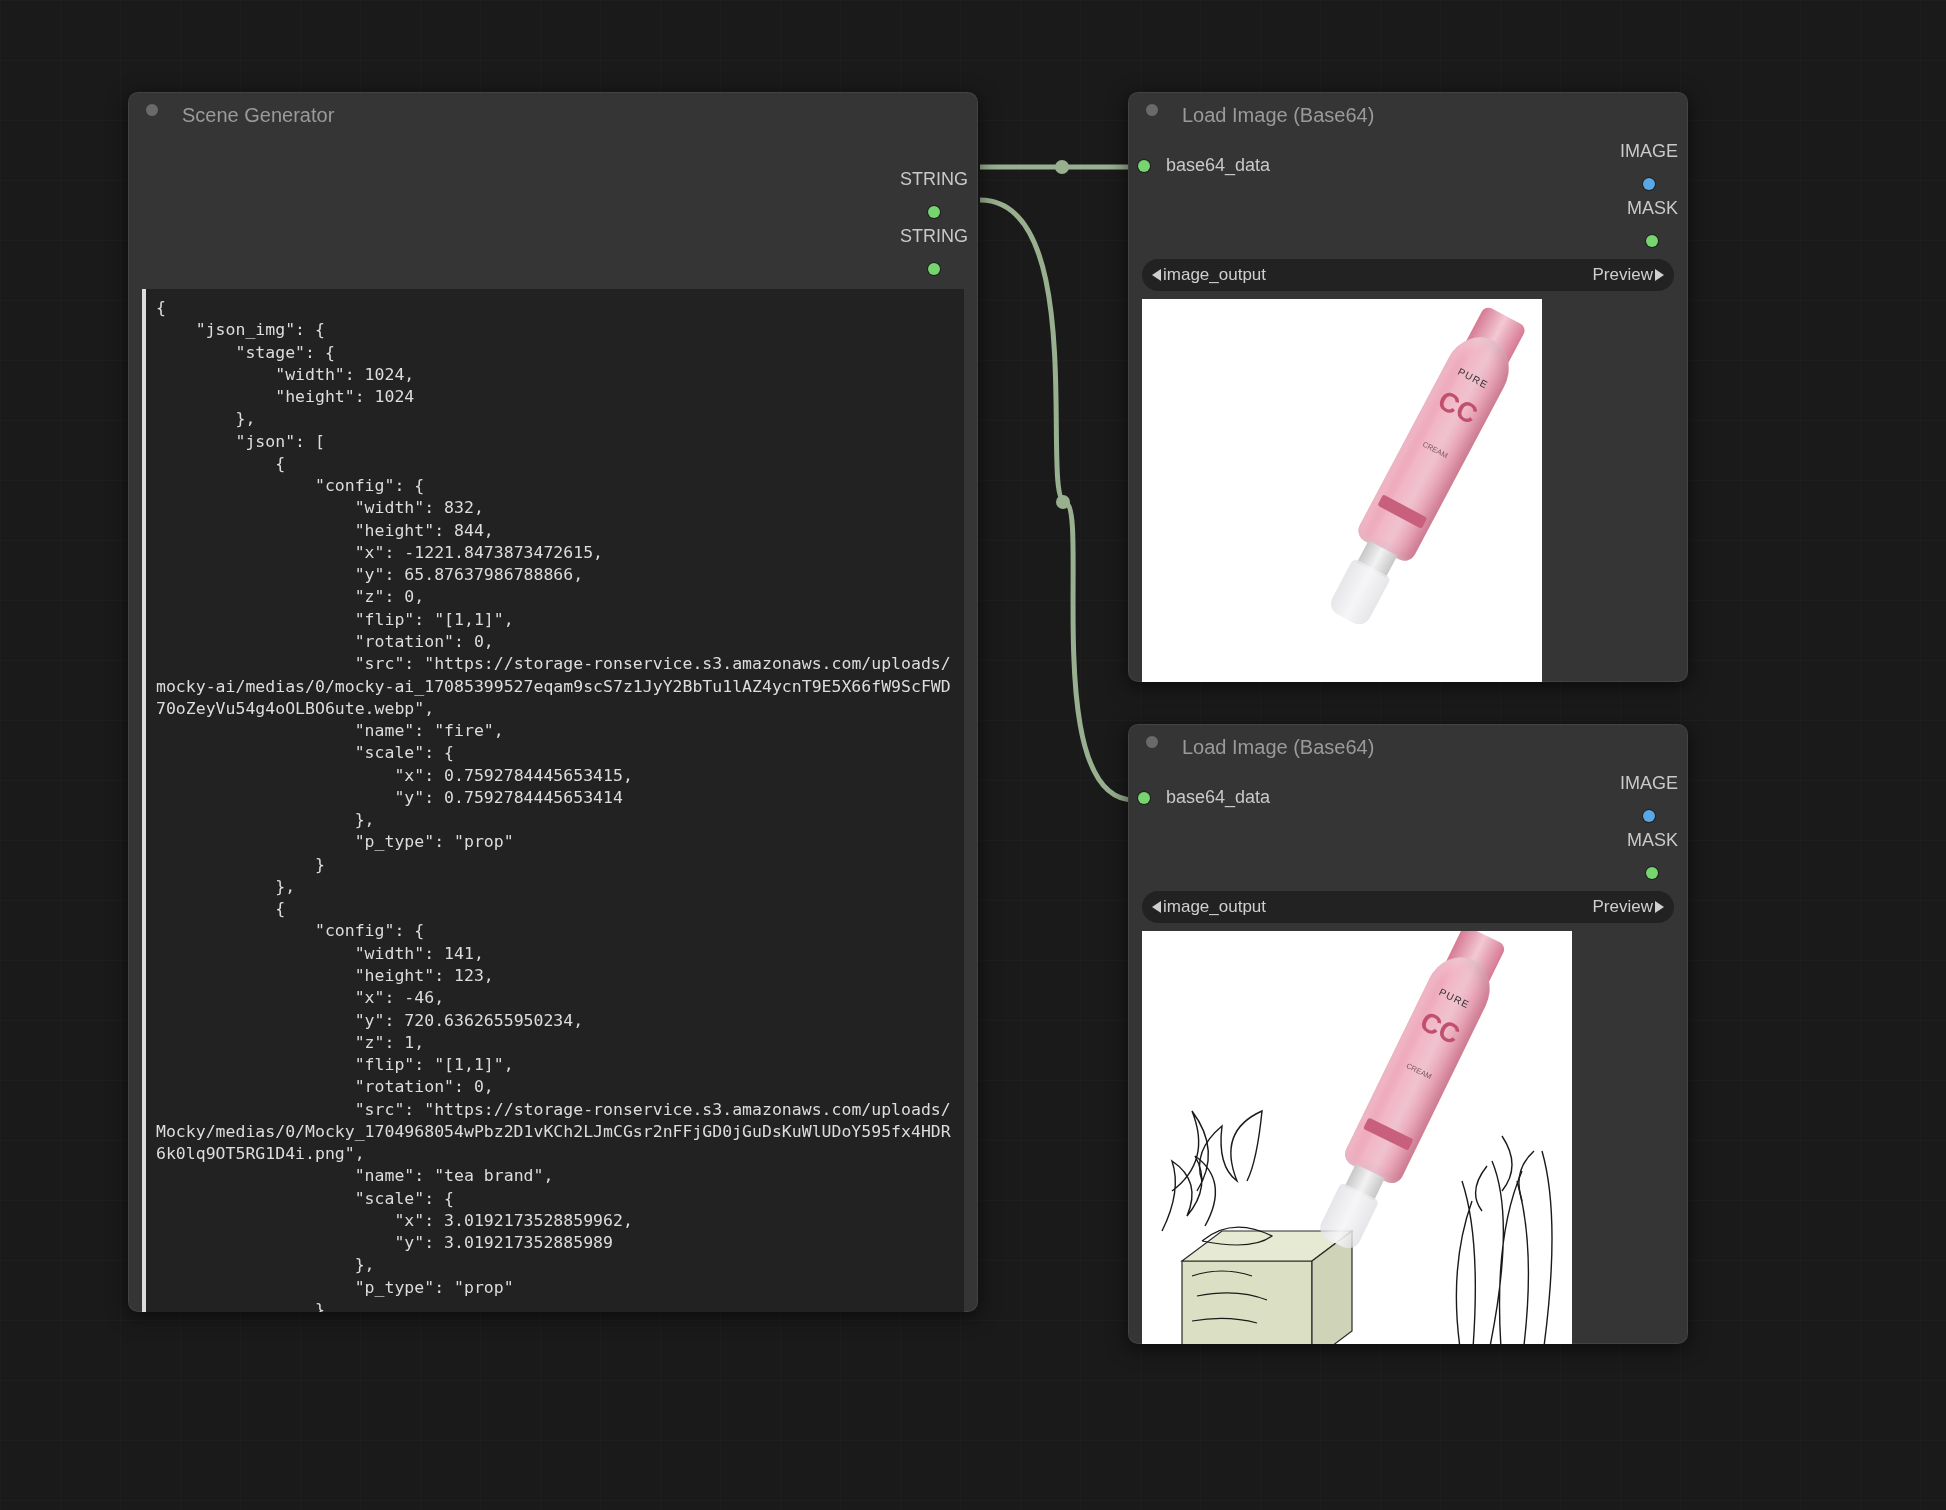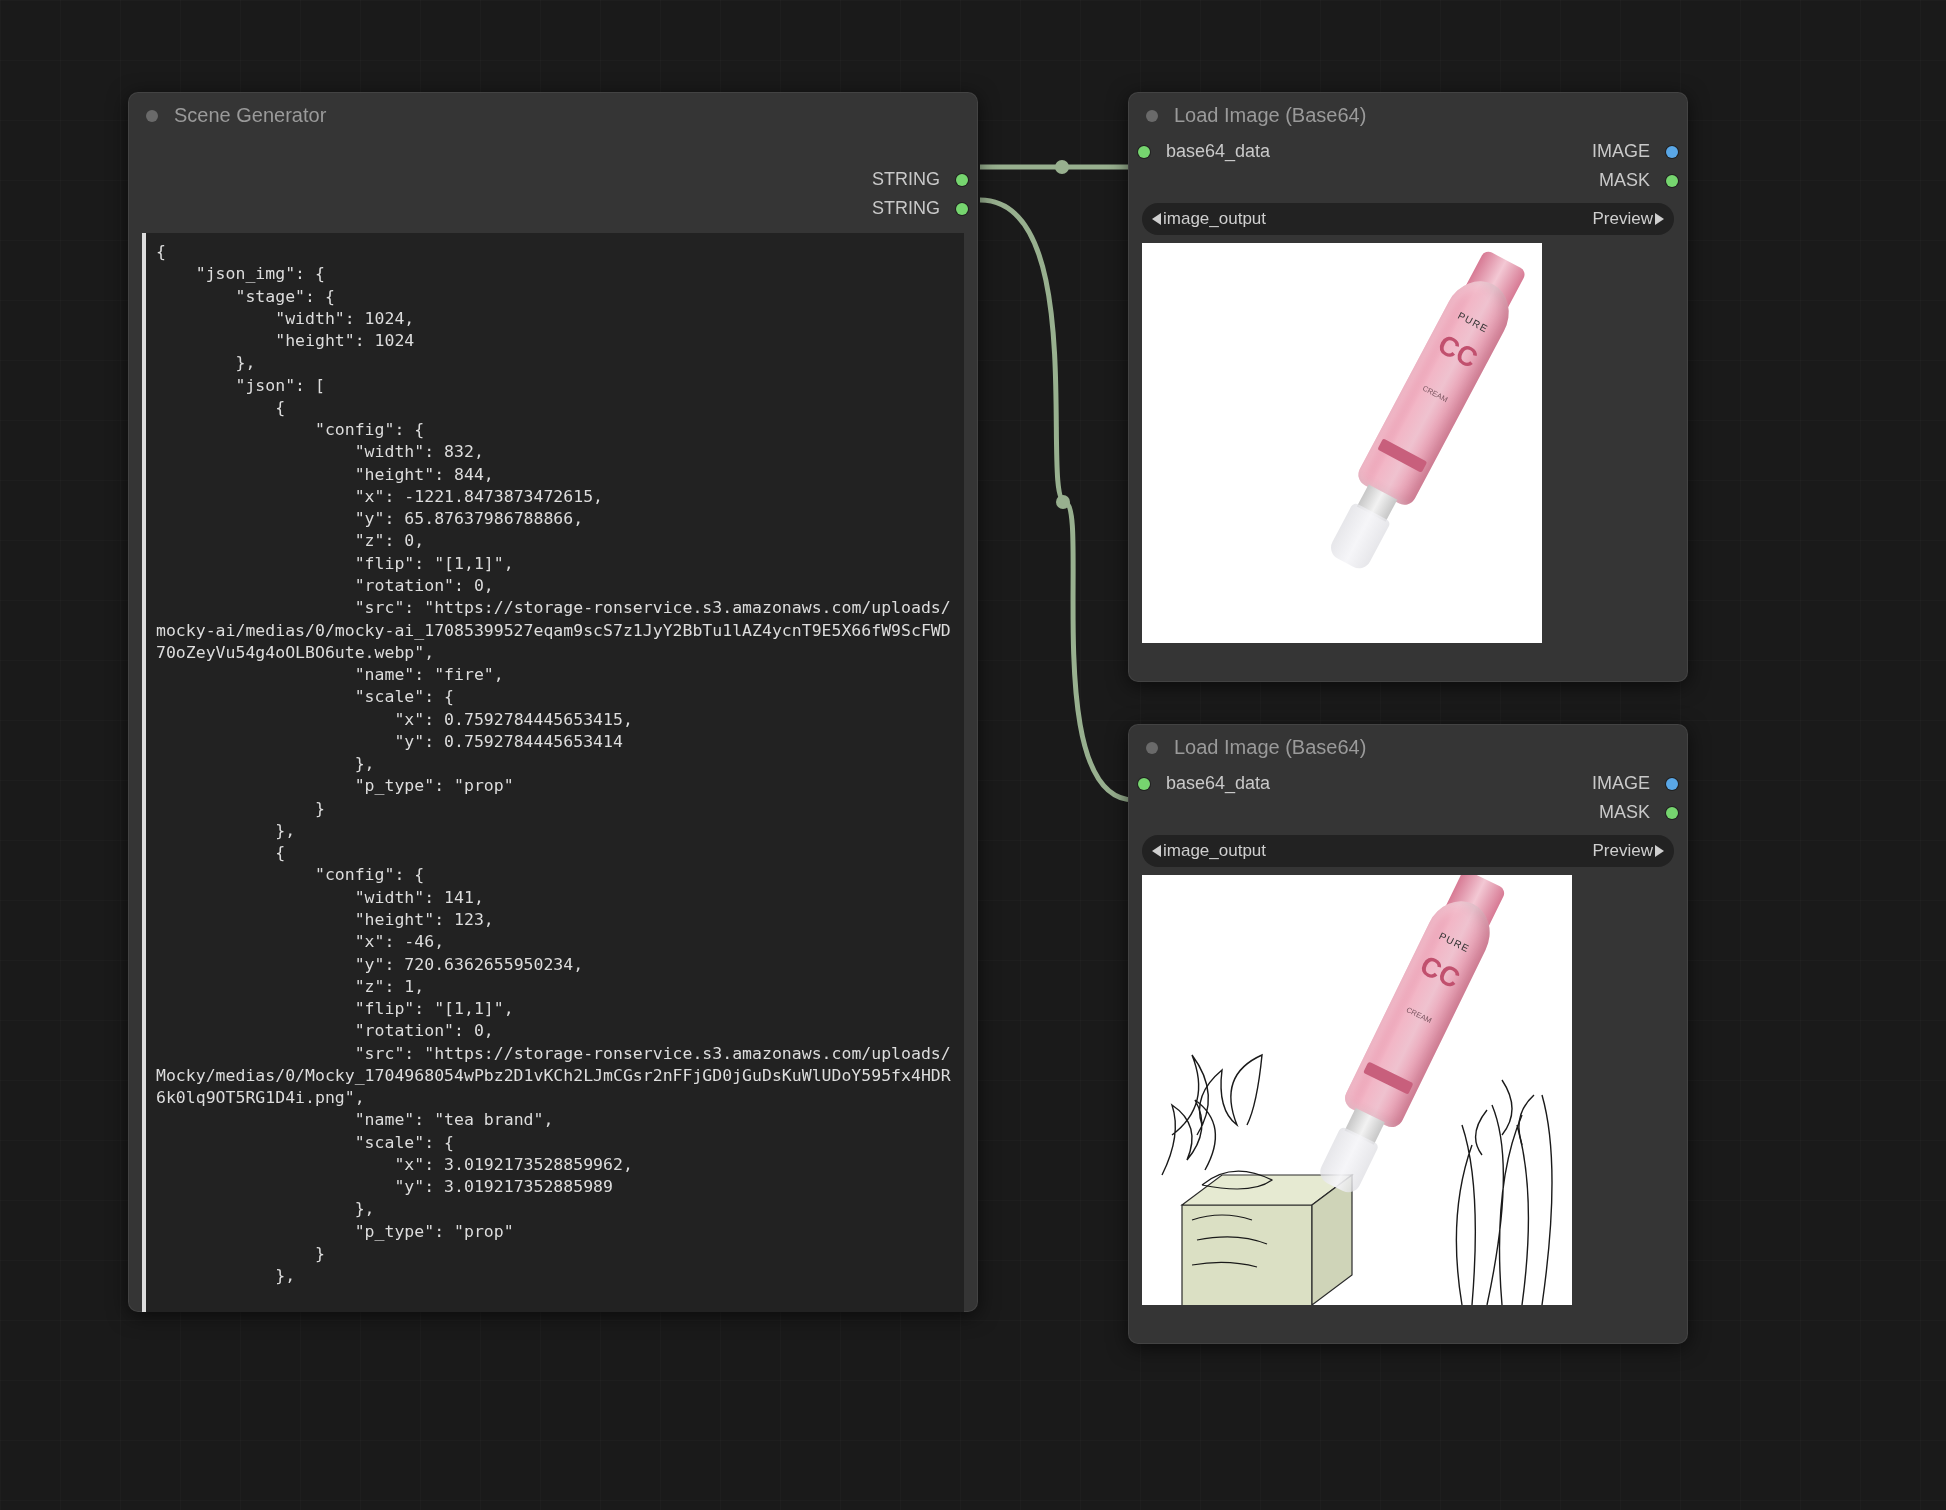--- a/index.html
+++ b/index.html
@@ -21,25 +21,25 @@
   .node {
     position: absolute;
     background: #353535;
     border-radius: 10px;
     box-shadow: 0 4px 20px rgba(0,0,0,0.6), inset 0 0 0 1px rgba(255,255,255,0.07);
     overflow: hidden;
   }
 
   .node-header {
     display: flex;
-    align-items: center;
+    align-items: flex-start;
     padding: 12px 6px 10px 18px;
     font-size: 20px;
     color: #9a9a9a;
-    gap: 16px;
+    gap: 24px;
   }
   .node-header .collapse-dot {
     width: 12px; height: 12px; border-radius: 50%;
     background: #6a6a6a;
     flex: 0 0 auto;
   }
 
   .ports-row {
     display: flex;
     justify-content: flex-end;
@@ -55,21 +55,21 @@
     font-size: 18px;
     color: #c9c9c9;
   }
   .port .dot {
     width: 12px; height: 12px; border-radius: 50%;
     background: #76d56f;
     box-shadow: 0 0 0 1px rgba(0,0,0,0.4);
     flex: 0 0 auto;
   }
   .port .dot.blue { background: #5aa7e6; }
-  .port.right { flex-direction: row; justify-content: space-between; }
+  .port.right { flex-direction: column; justify-content: space-between; }
   .port.right .dot { order: 2; }
 
   .pill {
     margin: 8px 14px 8px 14px;
     background: #222;
     border-radius: 18px;
     height: 32px;
     display: flex;
     align-items: center;
     padding: 0 10px;

